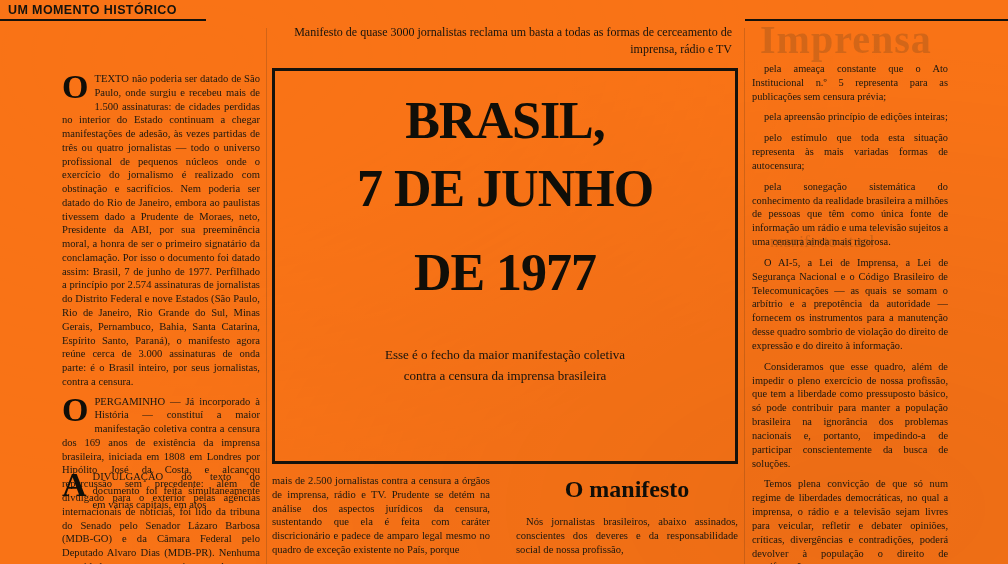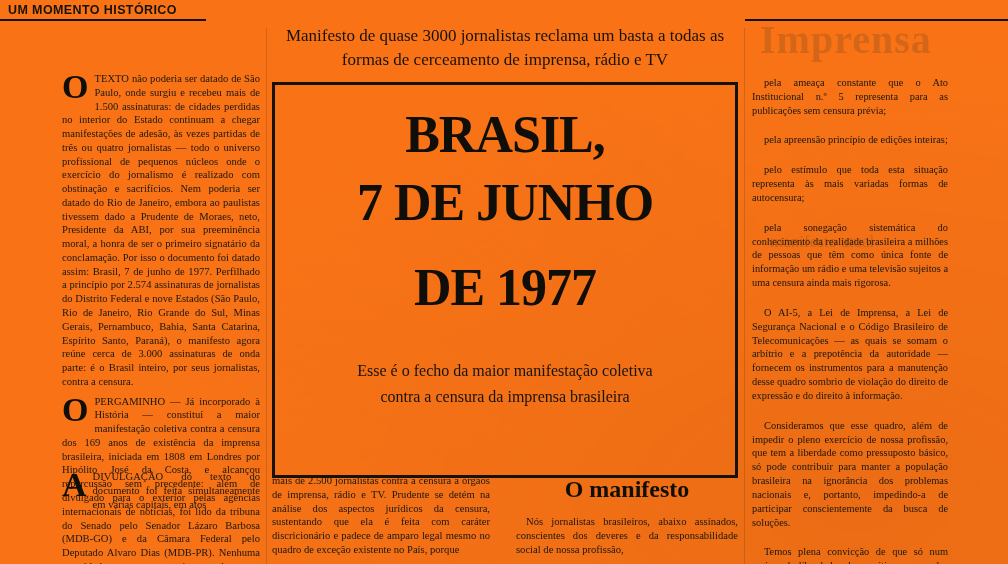--- a/index.html
+++ b/index.html
@@ -58,24 +58,25 @@
 
   
   .center {
     position: absolute;
     left: 272px;
     top: 24px;
     width: 466px;
     text-align: center;
   }
   .deck {
-    font-size: 17px;
+    font-size: 12px;
     line-height: 1.42;
     color: #16130d;
     padding: 0 6px;
+    text-align: right;
   }
   .headline-box {
     margin-top: 10px;
     border: 3px solid #15120c;
     padding: 18px 10px 14px;
     height: 396px;
     box-sizing: border-box;
   }
   .headline {
     font-family: Liberation Serif, serif;
@@ -83,21 +84,21 @@
     font-size: 52px;
     line-height: 1.08;
     letter-spacing: -1px;
     color: #100e08;
   }
   .headline .l1 { display:block; margin-top: 4px; }
   .headline .l2 { display:block; margin-top: 12px; }
   .headline .l3 { display:block; margin-top: 28px; }
   .subdeck {
     margin-top: 42px;
-    font-size: 16px;
+    font-size: 13px;
     line-height: 1.62;
     color: #16130d;
   }
 
   
   .col {
     position: absolute;
     font-size: 10.6px;
     line-height: 1.3;
     text-align: justify;
@@ -158,21 +159,21 @@
   }
 
   
   .col-right {
     left: 752px;
     top: 60px;
     width: 196px;
     font-size: 10.4px;
     line-height: 1.33;
   }
-  .col-right p { margin: 16px 0 7px 0; text-indent: 12px; }
+  .col-right p { margin: 2px 0 7px 0; text-indent: 12px; }
 
   
   .ghost {
     position: absolute;
     left: 760px;
     top: 16px;
     width: 240px;
     font-family: "Liberation Serif", serif;
     font-weight: bold;
     font-size: 40px;

